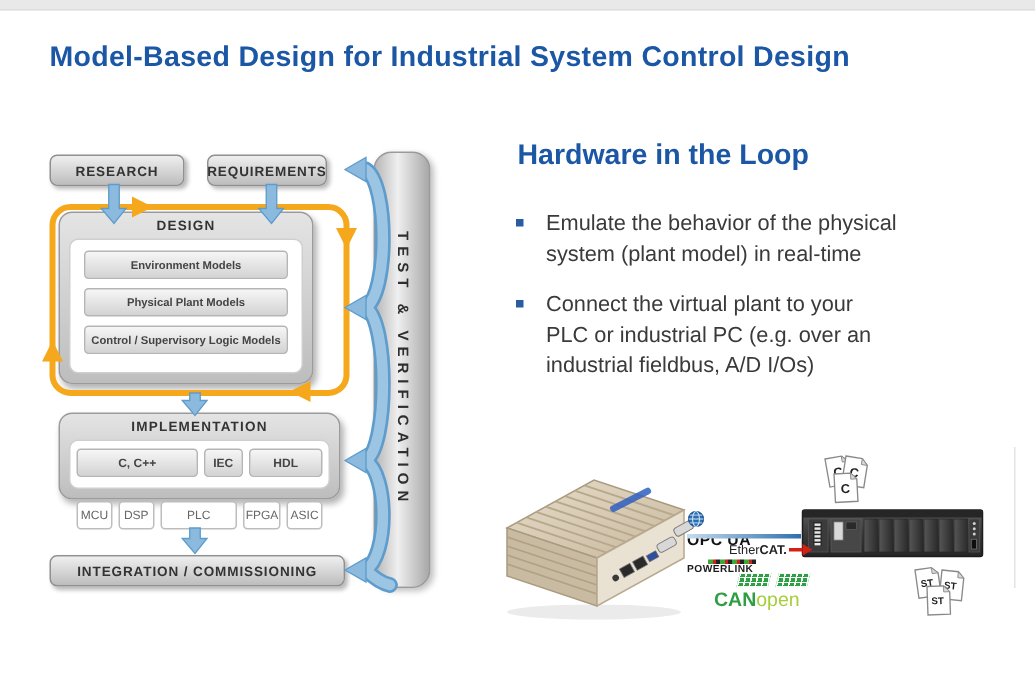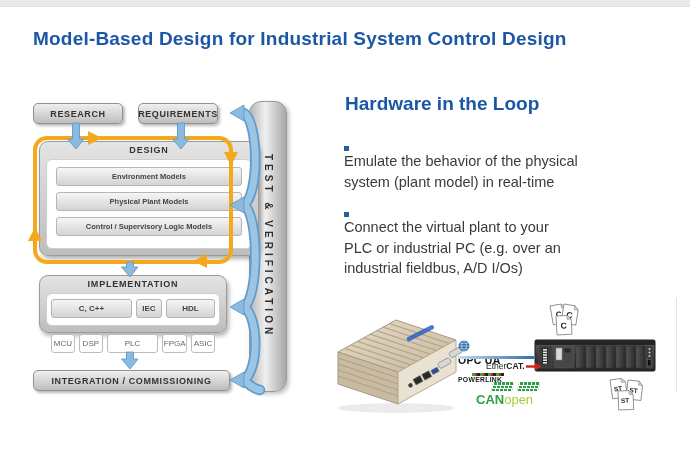--- a/index.html
+++ b/index.html
@@ -24,21 +24,21 @@
   }
   .research { left:33px; top:103px; width:90px; height:21px; }
   .requirements { left:138px; top:103px; width:80px; height:21px; }
   .integration { left:33px; top:370px; width:197px; height:21px; }
 
   .bigblock {
     position:absolute; background:linear-gradient(#e4e4e4,#bdbdbd);
     border:1px solid #9b9b9b; border-radius:9px;
     box-shadow:2px 3px 4px rgba(0,0,0,.3);
   }
-  .design { left:39px; top:141px; width:220px; height:115px; }
+  .design { left:39px; top:141px; width:170px; height:115px; }
   .impl   { left:39px; top:275px; width:188px; height:58px; }
   .blocklabel {
     position:absolute; left:0; right:0; top:3px; text-align:center;
     font-size:9px; font-weight:bold; color:#333; letter-spacing:.8px;
   }
   .innerpanel {
     position:absolute; left:6px; right:6px; top:17px; bottom:6px;
     background:#fff; border:1px solid #cfcfcf; border-radius:6px;
   }
   .modelbar {
@@ -83,21 +83,21 @@
   .arcInner { fill:none; stroke:#9cc5e4; stroke-width:7; stroke-linecap:round; }
   .barrow { fill:#8cbadf; stroke:#5e9ccc; stroke-width:.9; }
   .yhead { fill:#f6a81c; }
 
   
   .hilheading {
     position:absolute; left:345px; top:93px;
     font-size:19px; font-weight:bold; color:#1b57a5;
   }
   .bullets { position:absolute; left:344px; top:139px; width:300px; }
-  .bullet { display:flex; margin-bottom:13px;flex-direction:column; }
+  .bullet { display:flex; margin-bottom:13px; }
   .bsq { width:5px; height:5px; background:#2a5d9f; margin:7px 15px 0 0; flex:none; }
   .btext { font-size:14.5px; color:#3a3a3a; line-height:1.42; white-space:pre-line; }
 
   
   .opcua { position:absolute; left:458px; top:340px; display:flex; gap:2px;flex-direction:column; }
   .opcua .txt { font-size:10.5px; font-weight:bold; color:#121212; letter-spacing:.3px; }
   .opcline { position:absolute; left:458px; top:356px; width:76px; height:2.5px;
              background:linear-gradient(90deg,#c6dbee,#2f6fae); }
   .ethercat { position:absolute; left:486px; top:361px; display:flex; align-items:center; font-size:8.5px; color:#222; }
   .ethercat .bold { font-weight:bold; }

